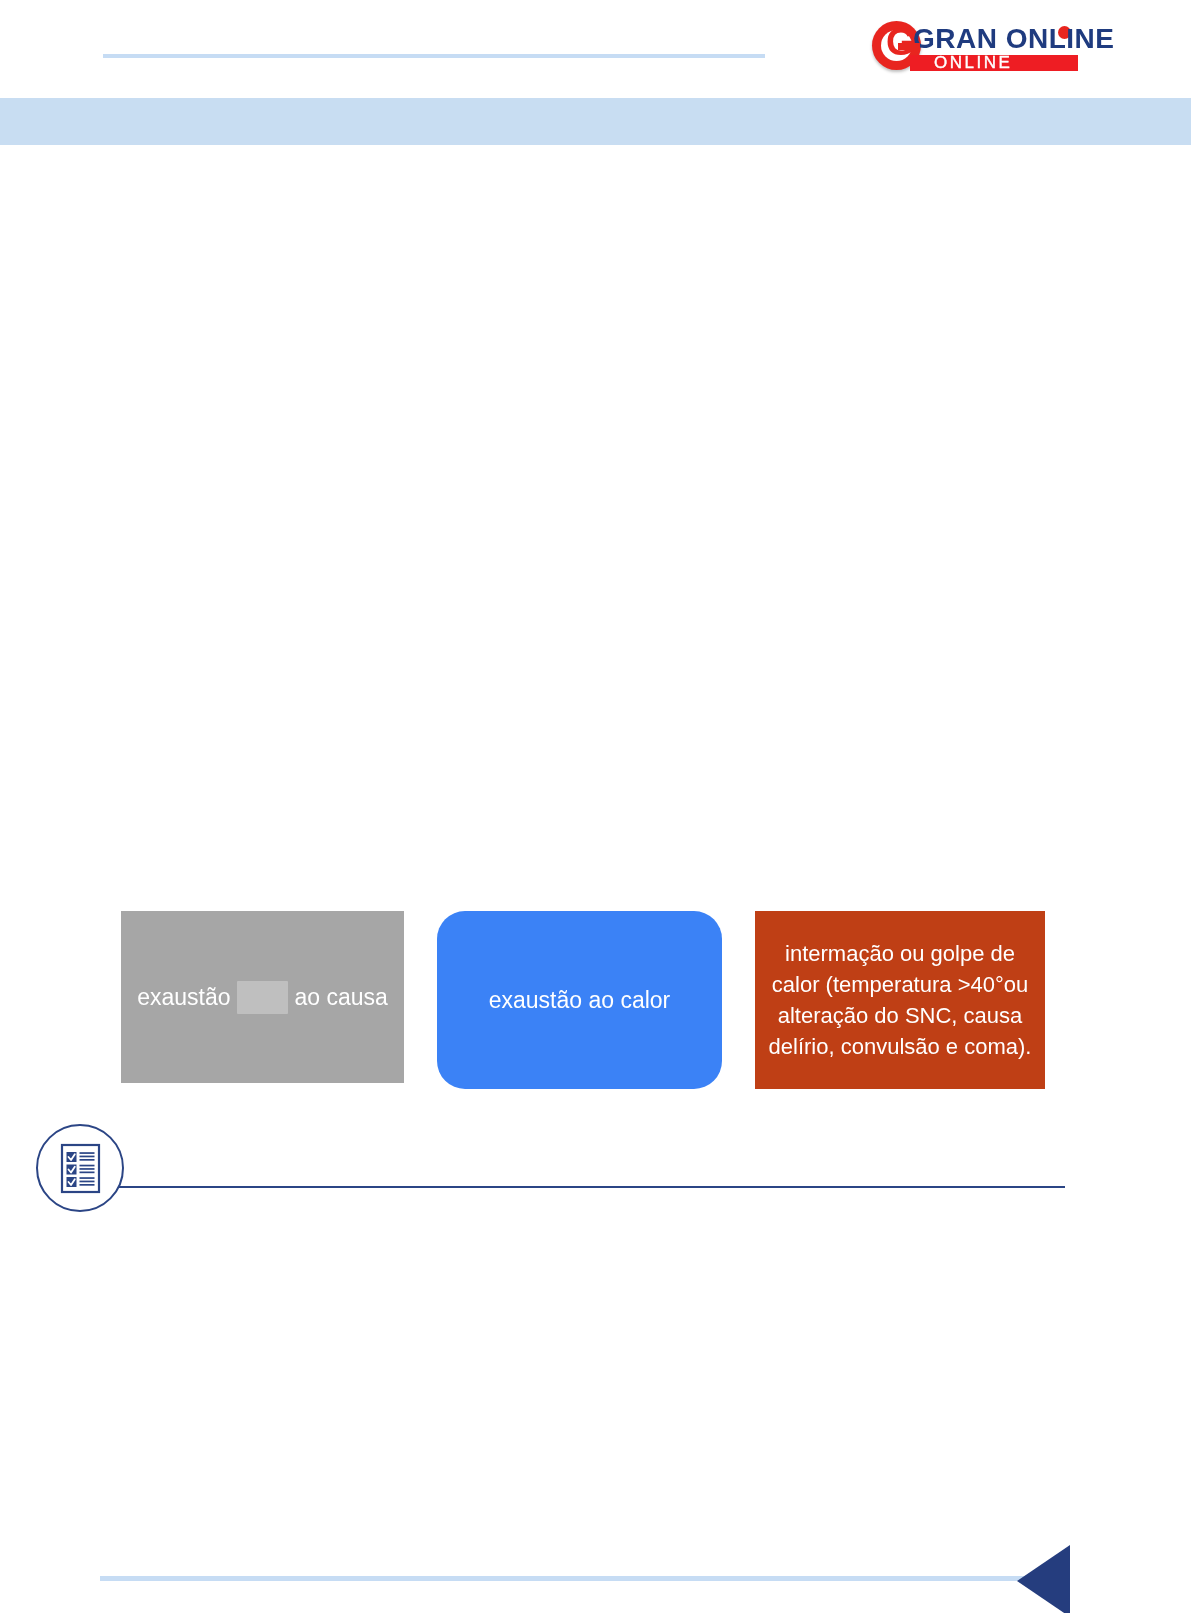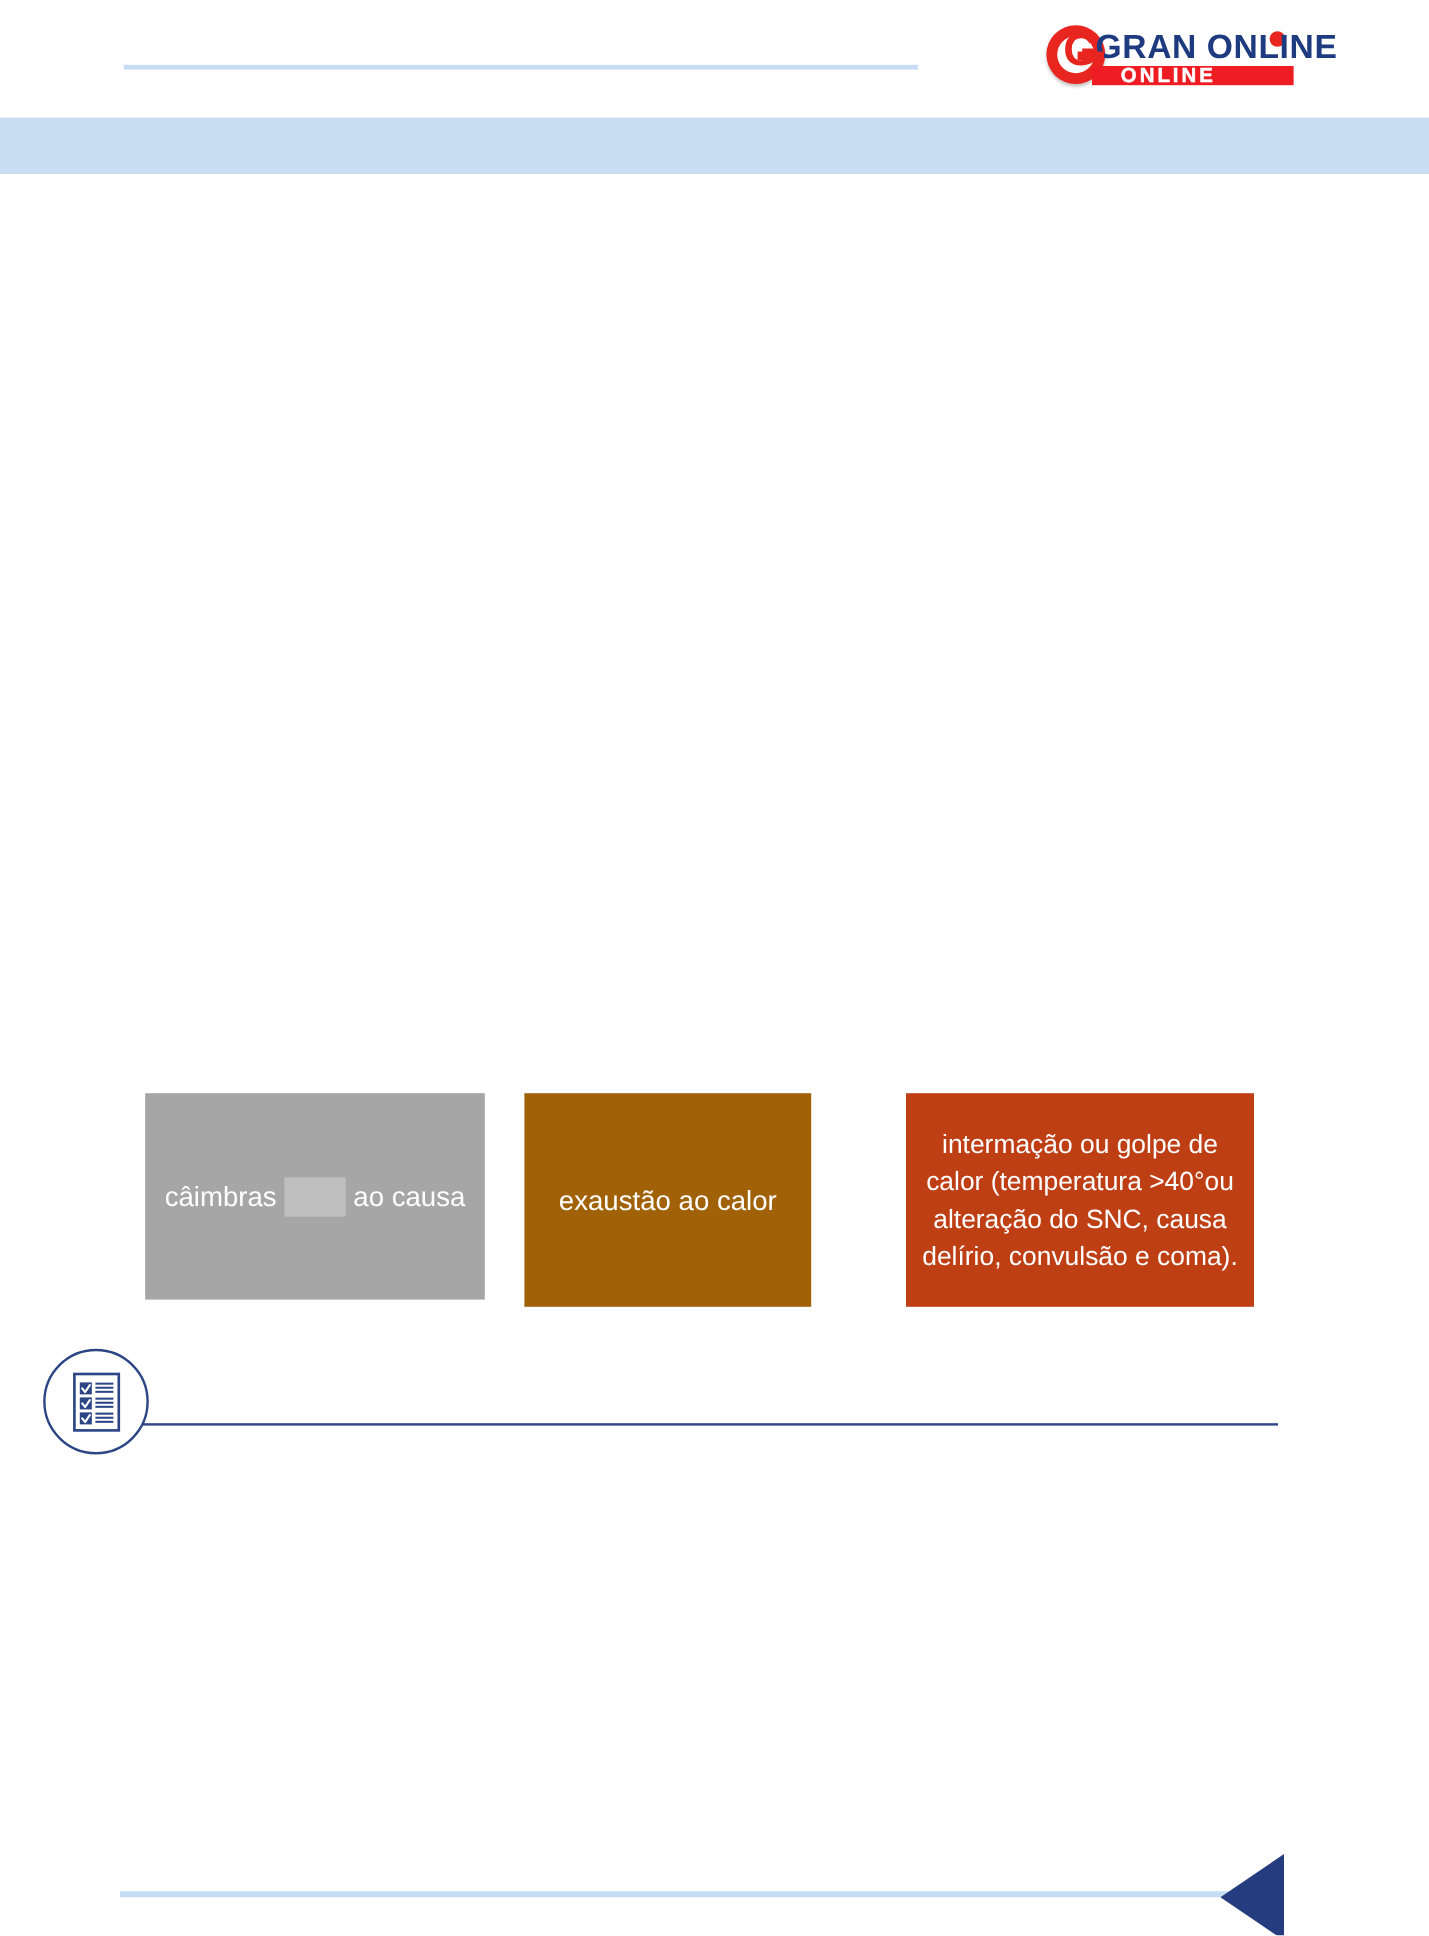--- a/index.html
+++ b/index.html
@@ -104,21 +104,21 @@
     top: 39px;
     width: 168px;
     height: 16px;
     background: #ee1d23;
   }
   .brand-bottom {
     position: absolute;
     left: 62px;
     top: 38px;
     font-size: 17px;
-    font-weight: bold;
+    font-weight: normal;
     letter-spacing: 2.5px;
     color: #ffffff;
     font-family: "Liberation Sans", sans-serif;
     line-height: 18px;
     z-index: 2;
     -webkit-text-stroke: 0.4px #ffffff;
   }
 
   
   .title-band {
@@ -168,23 +168,24 @@
   .redact {
     display: inline-block;
     background: #bfbfbf;
     color: transparent;
     border-radius: 1px;
     user-select: none;
   }
   .box-orange {
     left: 437px;
     top: 0px;
-    width: 239px;
+    width: 285px;
     height: 178px;
-    background: #a16207;
+    background: #3b82f6;
+    border-radius: 28px;
   }
   .box-red {
     left: 755px;
     top: 0px;
     width: 290px;
     height: 178px;
     background: #bf3f15;
   }
   .box-red .btext {
     font-size: 22px;
@@ -253,21 +254,21 @@
     <div class="brand-top">GRAN ONLINE</div>
     <div class="brand-bottom-bar"></div>
     <div class="brand-bottom">ONLINE</div>
   </div>
 
   <div class="title-band"></div>
 
   <div class="boxes">
 
     <div class="concept-box box-gray">
-      <div class="btext"><span>câimbras</span> <span class="redact">&nbsp;&nbsp;&nbsp;&nbsp;&nbsp;&nbsp;&nbsp;&nbsp;</span> <span>ao causa</span></div>
+      <div class="btext"><span>exaustão</span> <span class="redact">&nbsp;&nbsp;&nbsp;&nbsp;&nbsp;&nbsp;&nbsp;&nbsp;</span> <span>ao causa</span></div>
     </div>
 
     <div class="concept-box box-orange">
       <div class="btext">exaustão ao calor</div>
     </div>
 
     <div class="concept-box box-red">
       <div class="btext">intermação ou golpe de calor (temperatura &gt;40°ou alteração do SNC, causa delírio, convulsão e coma).</div>
     </div>
 

